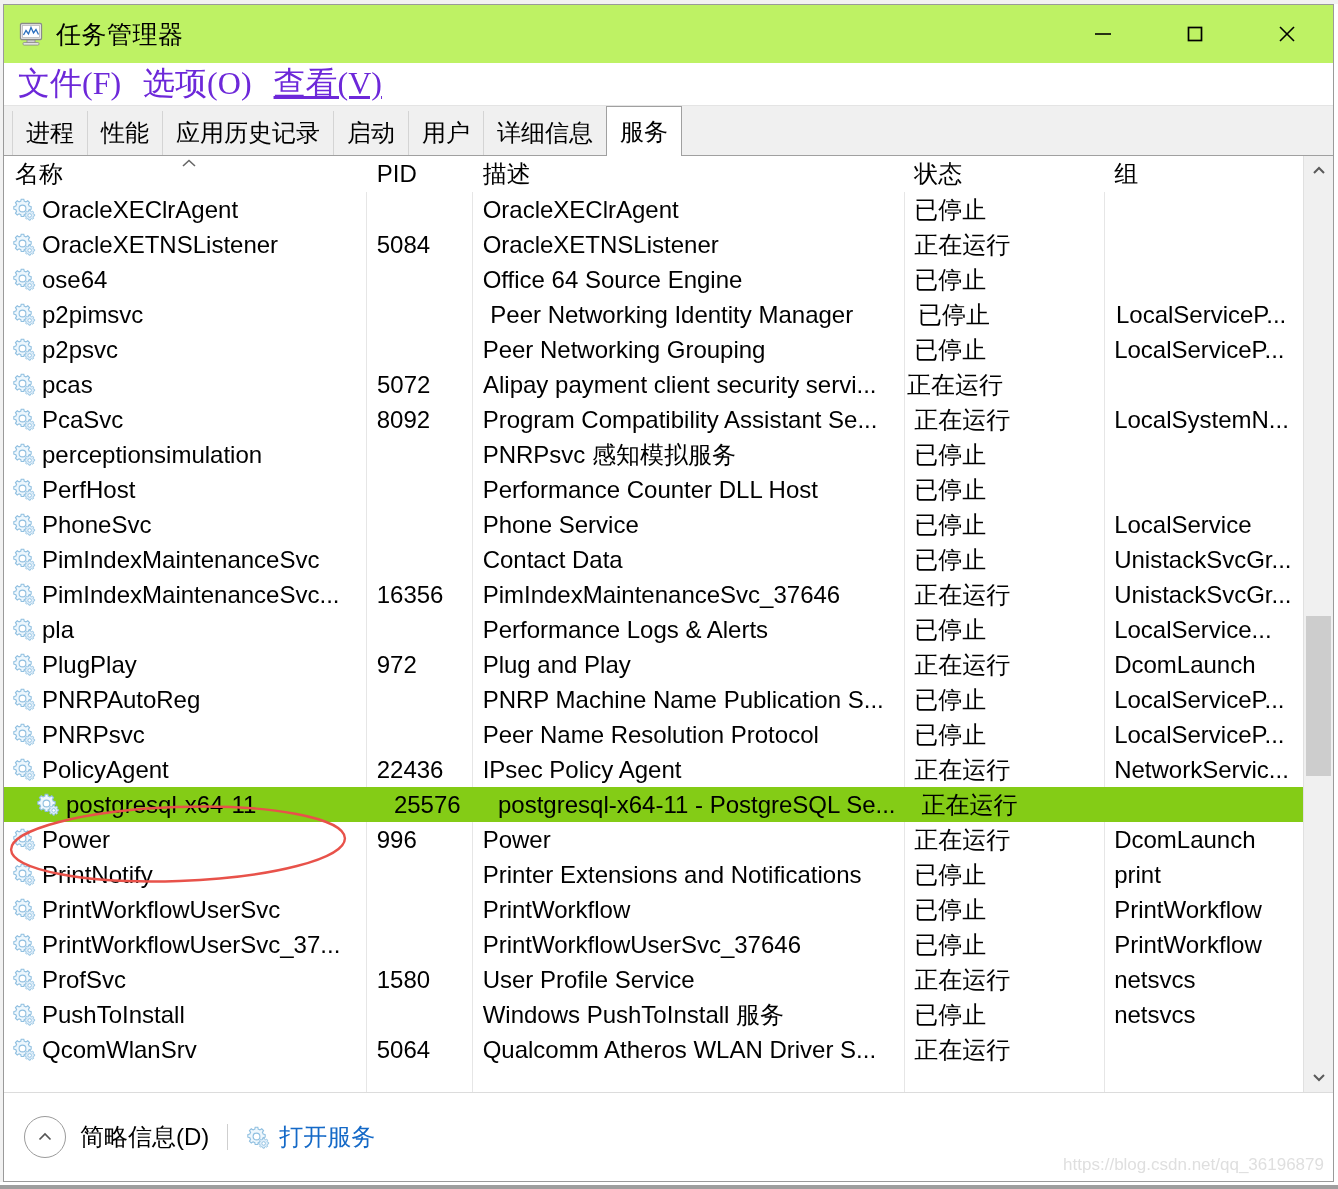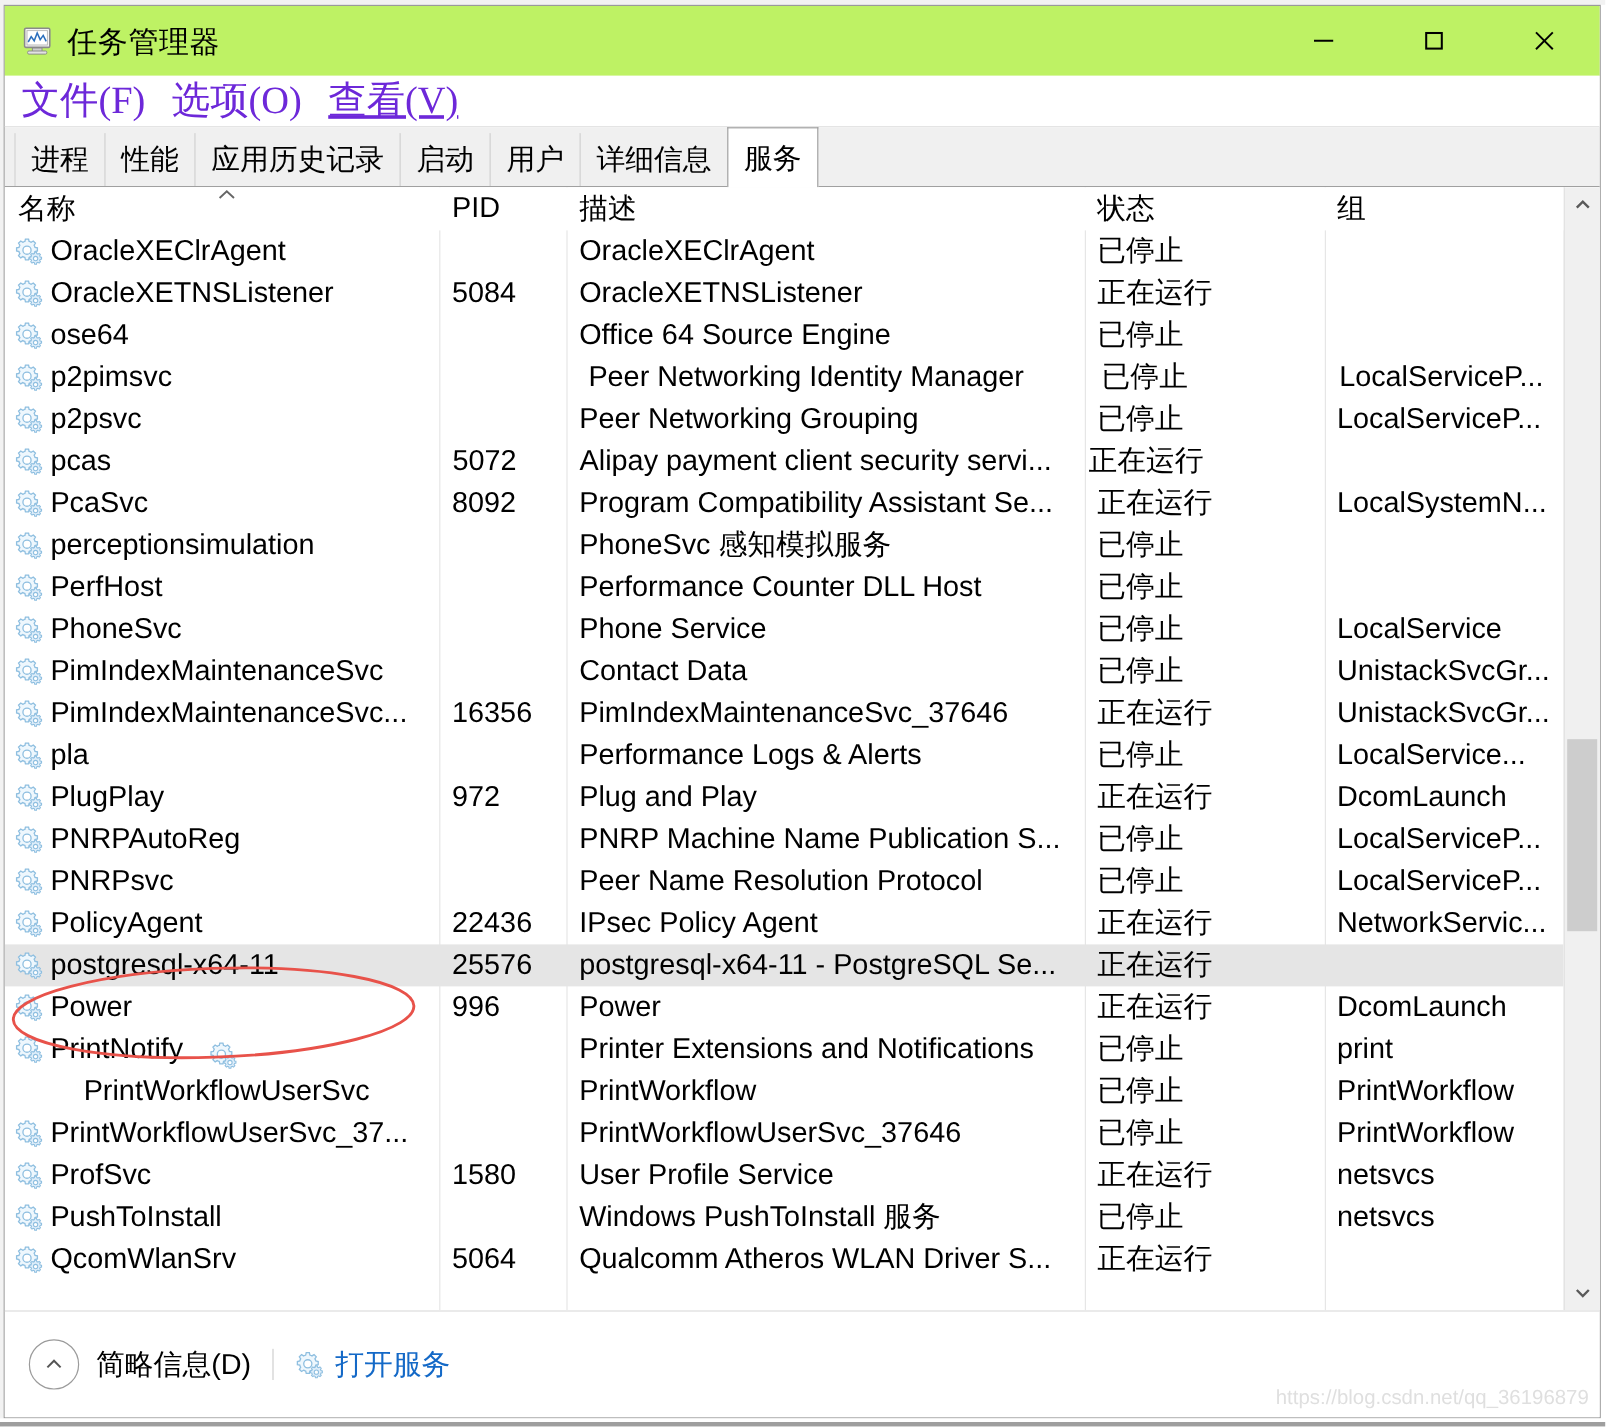--- a/index.html
+++ b/index.html
@@ -185,21 +185,21 @@
   .rows {
     position: relative;
     z-index: 2;
   }
   .row {
     height: 35px;
     display: flex;
     align-items: flex-end;
     cursor: default;
   }
-  .row.selected { background: #e5e5e5; }
+  .row.selected { background: #84cc16; padding-left: 24px; }
   .cell {
     font-size: 24px;
     color: #000000;
     box-sizing: border-box;
     padding-left: 11px;
     white-space: nowrap;
     overflow: hidden;
     line-height: 35px;
   }
   .cell.name {
@@ -581,21 +581,21 @@
                       </g>
                       <g fill="#dfeefa" stroke="#8fbfe0" stroke-width="0.9">
                         <path d="M16.9 13.2 l1.5 0 0.26 1.14 a3.4 3.4 0 0 1 1.0 0.42 l0.98-0.64 1.06 1.06 -0.64 0.98 a3.4 3.4 0 0 1 0.42 1.0 l1.14 0.26 0 1.5 -1.14 0.26 a3.4 3.4 0 0 1-0.42 1.0 l0.64 0.98 -1.06 1.06 -0.98-0.64 a3.4 3.4 0 0 1-1.0 0.42 l-0.26 1.14 -1.5 0 -0.26-1.14 a3.4 3.4 0 0 1-1.0-0.42 l-0.98 0.64 -1.06-1.06 0.64-0.98 a3.4 3.4 0 0 1-0.42-1.0 l-1.14-0.26 0-1.5 1.14-0.26 a3.4 3.4 0 0 1 0.42-1.0 l-0.64-0.98 1.06-1.06 0.98 0.64 a3.4 3.4 0 0 1 1.0-0.42 z"></path>
                         <circle cx="17.65" cy="18.45" r="1.8" fill="#ffffff"></circle>
                       </g>
                     </svg>
                   </span>
                   <span>perceptionsimulation</span>
                 </div>
                 <div class="cell" style="width: 106px;"><span></span></div>
-                <div class="cell" style="width: 432px;"><span>PhoneSvc 感知模拟服务</span></div>
+                <div class="cell" style="width: 432px;"><span>PNRPsvc 感知模拟服务</span></div>
                 <div class="cell" style="width: 200px;"><span>已停止</span></div>
                 <div class="cell" style="width: 200px;"><span></span></div>
               </div>
               <div class="row">
                 <div class="cell name" style="width: 362px;">
                   <span class="svc-ico">
                     <svg class="gearsvg" width="25" height="25" viewBox="0 0 25 25">
                       <g fill="#ffffff" stroke="#8fbfe0" stroke-width="1.1">
                         <path d="M9.2 2.2 l2.6 0 0.45 2.0 a6 6 0 0 1 1.75 0.73 l1.72-1.12 1.84 1.84 -1.12 1.72 a6 6 0 0 1 0.73 1.75 l2.0 0.45 0 2.6 -2.0 0.45 a6 6 0 0 1-0.73 1.75 l1.12 1.72 -1.84 1.84 -1.72-1.12 a6 6 0 0 1-1.75 0.73 l-0.45 2.0 -2.6 0 -0.45-2.0 a6 6 0 0 1-1.75-0.73 l-1.72 1.12 -1.84-1.84 1.12-1.72 a6 6 0 0 1-0.73-1.75 l-2.0-0.45 0-2.6 2.0-0.45 a6 6 0 0 1 0.73-1.75 l-1.12-1.72 1.84-1.84 1.72 1.12 a6 6 0 0 1 1.75-0.73 z" fill="#eef7fd"></path>
                         <circle cx="10.5" cy="11.5" r="3.4" fill="#ffffff"></circle>
@@ -838,21 +838,21 @@
                     </svg>
                   </span>
                   <span>PrintNotify</span>
                 </div>
                 <div class="cell" style="width: 106px;"><span></span></div>
                 <div class="cell" style="width: 432px;"><span>Printer Extensions and Notifications</span></div>
                 <div class="cell" style="width: 200px;"><span>已停止</span></div>
                 <div class="cell" style="width: 200px;"><span>print</span></div>
               </div>
               <div class="row">
-                <div class="cell name" style="width: 362px; flex-direction: column;">
+                <div class="cell name" style="width: 362px;">
                   <span class="svc-ico">
                     <svg class="gearsvg" width="25" height="25" viewBox="0 0 25 25">
                       <g fill="#ffffff" stroke="#8fbfe0" stroke-width="1.1">
                         <path d="M9.2 2.2 l2.6 0 0.45 2.0 a6 6 0 0 1 1.75 0.73 l1.72-1.12 1.84 1.84 -1.12 1.72 a6 6 0 0 1 0.73 1.75 l2.0 0.45 0 2.6 -2.0 0.45 a6 6 0 0 1-0.73 1.75 l1.12 1.72 -1.84 1.84 -1.72-1.12 a6 6 0 0 1-1.75 0.73 l-0.45 2.0 -2.6 0 -0.45-2.0 a6 6 0 0 1-1.75-0.73 l-1.72 1.12 -1.84-1.84 1.12-1.72 a6 6 0 0 1-0.73-1.75 l-2.0-0.45 0-2.6 2.0-0.45 a6 6 0 0 1 0.73-1.75 l-1.12-1.72 1.84-1.84 1.72 1.12 a6 6 0 0 1 1.75-0.73 z" fill="#eef7fd"></path>
                         <circle cx="10.5" cy="11.5" r="3.4" fill="#ffffff"></circle>
                       </g>
                       <g fill="#dfeefa" stroke="#8fbfe0" stroke-width="0.9">
                         <path d="M16.9 13.2 l1.5 0 0.26 1.14 a3.4 3.4 0 0 1 1.0 0.42 l0.98-0.64 1.06 1.06 -0.64 0.98 a3.4 3.4 0 0 1 0.42 1.0 l1.14 0.26 0 1.5 -1.14 0.26 a3.4 3.4 0 0 1-0.42 1.0 l0.64 0.98 -1.06 1.06 -0.98-0.64 a3.4 3.4 0 0 1-1.0 0.42 l-0.26 1.14 -1.5 0 -0.26-1.14 a3.4 3.4 0 0 1-1.0-0.42 l-0.98 0.64 -1.06-1.06 0.64-0.98 a3.4 3.4 0 0 1-0.42-1.0 l-1.14-0.26 0-1.5 1.14-0.26 a3.4 3.4 0 0 1 0.42-1.0 l-0.64-0.98 1.06-1.06 0.98 0.64 a3.4 3.4 0 0 1 1.0-0.42 z"></path>
                         <circle cx="17.65" cy="18.45" r="1.8" fill="#ffffff"></circle>
                       </g>

